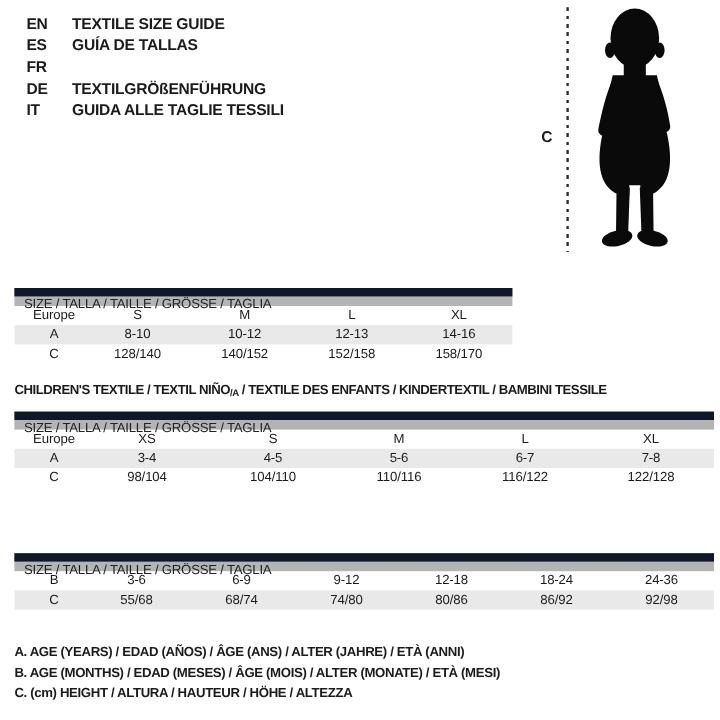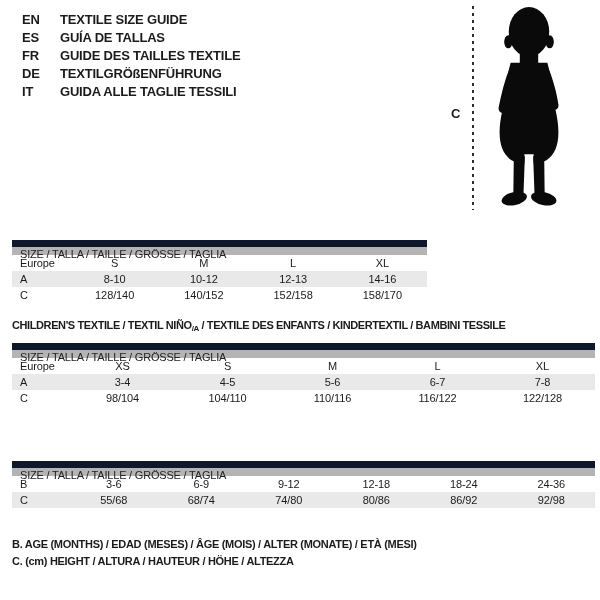--- a/index.html
+++ b/index.html
@@ -27,21 +27,21 @@
     letter-spacing:-0.4px;white-space:nowrap;line-height:15px;}
   .sec-title sub{font-size:8px;vertical-align:-2px;}
   
   .sizetable{position:absolute;left:12px;}
   .band{background:var(--band);height:15px;line-height:15px;padding-left:8px;
     font-size:11px;letter-spacing:-0.2px;color:#222;border-top:7px solid #0f172a;
     box-sizing:border-box;white-space:nowrap;}
   .tr{display:grid;height:16px;align-items:center;font-size:11px;letter-spacing:-0.1px;}
   .tr.alt{background:var(--alt);}
   .td{text-align:center;white-space:nowrap;}
-  .td.label{text-align:left;padding-left:8px;}
+  .td.label{text-align:center;padding-left:8px;}
   .t-junior{width:415px;}
   .t-junior .tr{grid-template-columns:58px repeat(4,1fr);}
   .t-children{width:583px;}
   .t-children .tr{grid-template-columns:58px repeat(5,1fr);}
   .t-babies{width:583px;}
   .t-babies .tr{grid-template-columns:58px repeat(6,1fr);}
   
   .footnotes{position:absolute;left:12px;top:536px;font-weight:bold;font-size:11px;
     letter-spacing:-0.3px;line-height:17px;white-space:nowrap;}
 </style>
@@ -54,21 +54,20 @@
     <div class="lang-row">
       <span class="lang-code">EN</span>
       <span>TEXTILE SIZE GUIDE</span>
     </div>
     <div class="lang-row">
       <span class="lang-code">ES</span>
       <span>GUÍA DE TALLAS</span>
     </div>
     <div class="lang-row">
       <span class="lang-code">FR</span>
-      <span>GUIDE DES TAILLES TEXTILE</span>
     </div>
     <div class="lang-row">
       <span class="lang-code">DE</span>
       <span>TEXTILGRÖßENFÜHRUNG</span>
     </div>
     <div class="lang-row">
       <span class="lang-code">IT</span>
       <span>GUIDA ALLE TAGLIE TESSILI</span>
     </div>
   </div>
@@ -162,17 +161,18 @@
       <div class="td">55/68</div>
       <div class="td">68/74</div>
       <div class="td">74/80</div>
       <div class="td">80/86</div>
       <div class="td">86/92</div>
       <div class="td">92/98</div>
     </div>
   </div>
 
   <div class="footnotes">
+    <div>A. AGE (YEARS) / EDAD (AÑOS) / ÂGE (ANS) / ALTER (JAHRE) / ETÀ (ANNI)</div>
     <div>B. AGE (MONTHS) / EDAD (MESES) / ÂGE (MOIS) / ALTER (MONATE) / ETÀ (MESI)</div>
     <div>C. (cm) HEIGHT / ALTURA / HAUTEUR / HÖHE / ALTEZZA</div>
   </div>
 
 </div>
 
 </body></html>

